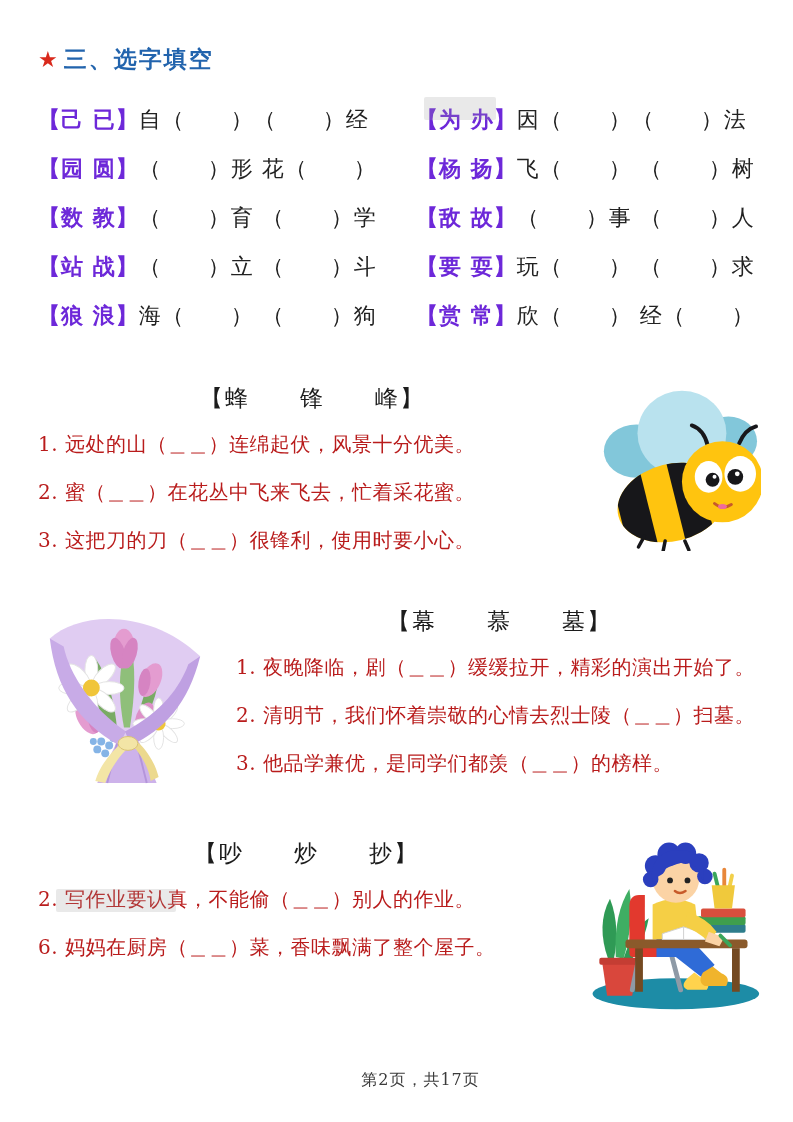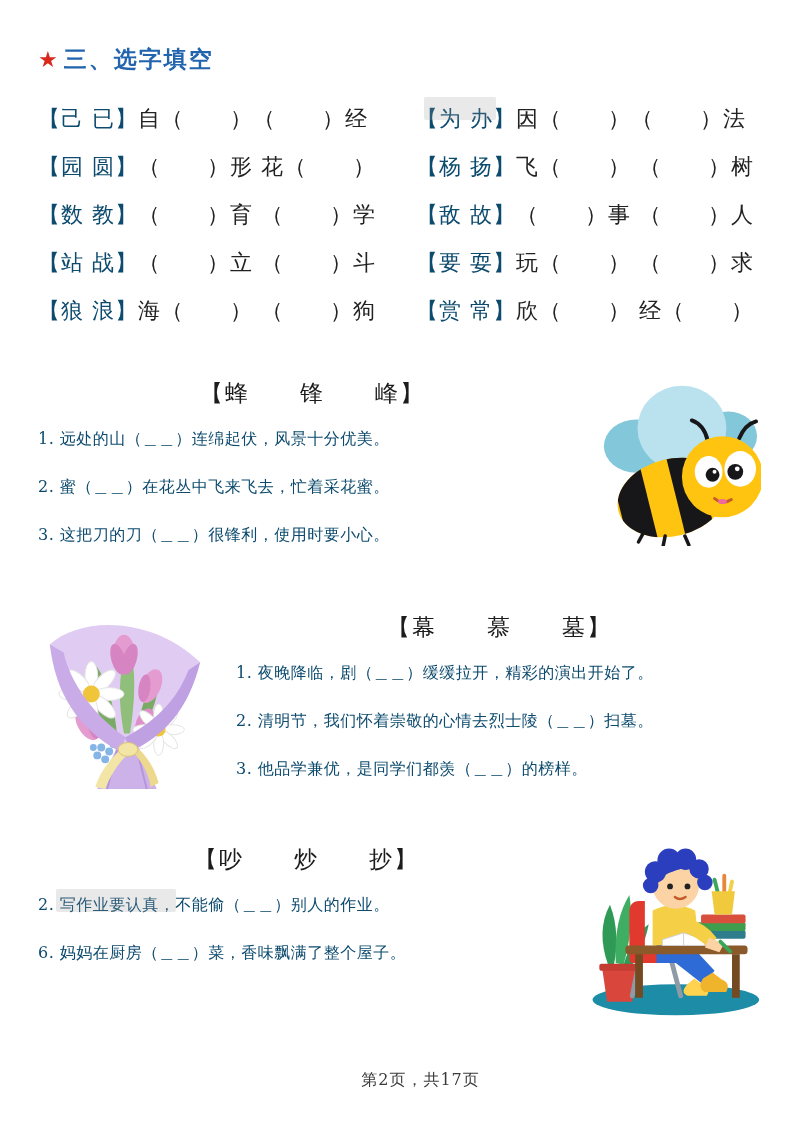--- a/index.html
+++ b/index.html
@@ -12,29 +12,29 @@
   
   .title-row { margin:44px 0 0 38px; display:flex; align-items:center; }
   .star { color:#d9291c; font-size:22px; margin-right:6px; font-family:"DejaVu Sans",sans-serif; }
   .title { color:#2264ad; font-size:23px; font-weight:bold; letter-spacing:2px; }
   
   .fill-grid {
     display:grid; grid-template-columns: 378px 1fr;
     margin:20px 38px 0 38px;
   }
   .fill-row { font-size:22px; line-height:48px; white-space:nowrap; letter-spacing:1px; color:#222; }
-  .fill-row .opts { font-weight:normal; color:#0c4a6e; }
+  .fill-row .opts { font-weight:bold; color:#6d28d9; }
   
   .section { display:flex; margin:0 30px 0 38px; }
   .sec-1 { margin-top:36px; }
-  .sec-2 { margin-top:46px; }
+  .sec-2 { margin-top:35px; }
   .sec-3 { margin-top:44px; }
   .sec-text { flex:1; min-width:0; }
   .sec-header { text-align:center; font-size:23px; font-weight:normal; letter-spacing:2px; line-height:44px; color:#1c1c1c; }
-  .sec-item { font-size:16px; line-height:48px; white-space:nowrap; color:#0c4a6e; letter-spacing:0.5px; }
+  .sec-item { font-size:20px; line-height:48px; white-space:nowrap; color:#b91c1c; letter-spacing:0.5px; }
   .sec-art { flex:0 0 auto; }
   .sec-art svg { display:block; }
   .art-bee { width:168px; margin:2px 2px 0 6px; }
   .art-bouquet { width:188px; margin:-2px 18px 0 -8px; }
   .art-boy { width:184px; margin:0 0 0 4px; }
   
   .smudge { position:absolute; background:#9d9d9d; opacity:0.22; border-radius:2px; }
   .smudge-1 { left:424px; top:97px; width:72px; height:23px; }
   .smudge-2 { left:56px; top:889px; width:120px; height:23px; }
   

